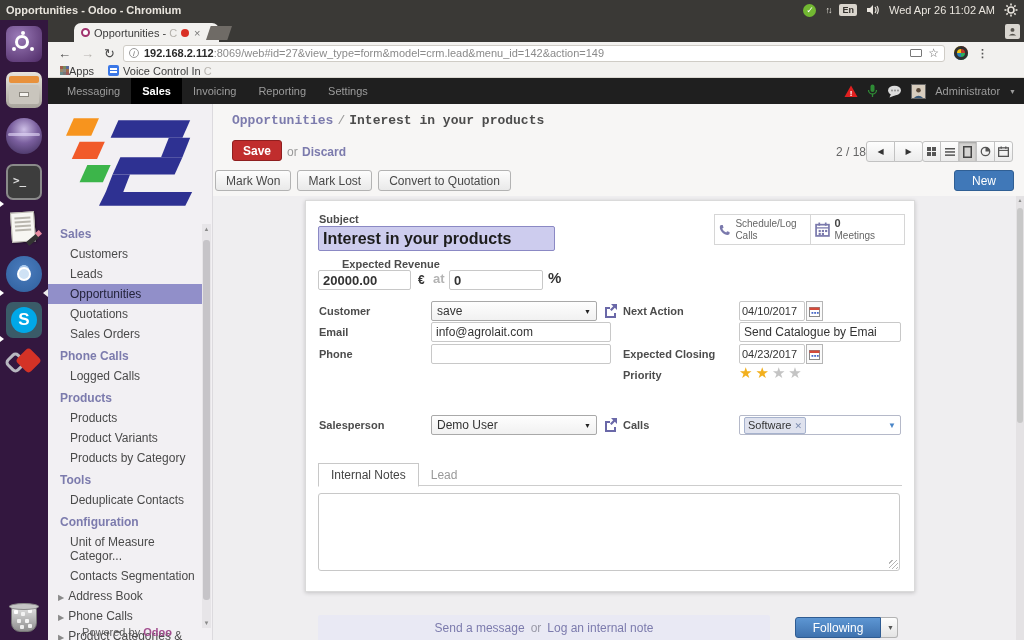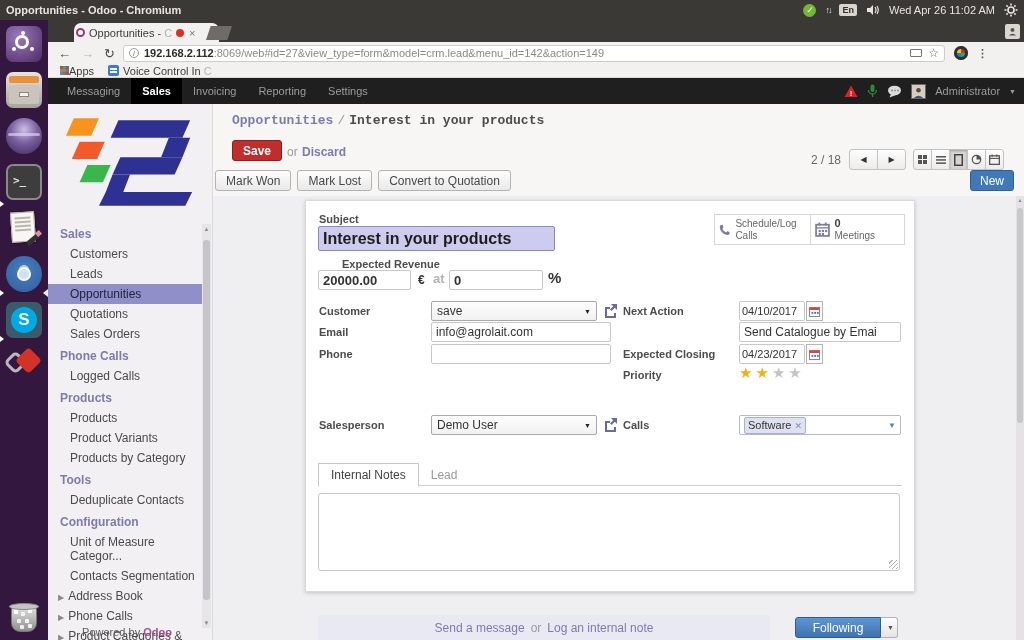--- a/index.html
+++ b/index.html
@@ -20,21 +20,21 @@
 
   
   .dock{position:absolute;left:0;top:20px;width:48px;height:620px;background:#33173f;}
   .dtile{position:absolute;left:6px;width:36px;height:36px;border-radius:7px;}
   .runmark{position:absolute;left:0;width:0;height:0;border-top:3px solid transparent;border-bottom:3px solid transparent;border-left:4px solid #fff;}
   .focusmark{position:absolute;right:0;width:0;height:0;border-top:4px solid transparent;border-bottom:4px solid transparent;border-right:5px solid #eee;}
 
   
   .tabstrip{position:absolute;left:48px;top:20px;width:976px;height:22px;background:#3a3936;}
   .tab{position:absolute;left:26px;top:3px;width:145px;height:19px;background:#f2f1ef;
-       border-radius:7px 7px 0 0;display:flex;align-items:center;font-size:11px;color:#3c3c3c;padding:0 2px;}
+       border-radius:7px 7px 0 0;display:flex;align-items:center;font-size:11px;color:#3c3c3c;padding:0 7px;}
   .favicon{width:9px;height:9px;border:2.5px solid #a0336e;border-radius:50%;background:#fff;margin-right:4px;}
   .newtab{position:absolute;left:158px;top:6px;width:26px;height:14px;background:#6f6b66;
           clip-path:polygon(18% 0,100% 0,82% 100%,0 100%);}
   .profilebtn{position:absolute;right:4px;top:4px;width:15px;height:15px;background:#d9d6d0;border-radius:2px;
               display:flex;align-items:center;justify-content:center;}
   .toolbar{position:absolute;left:48px;top:42px;width:976px;height:22px;background:#f2f1ef;display:flex;align-items:center;}
   .navg{font-size:13px;color:#4a4a4a;margin-left:10px;}
   .urlbox{margin-left:8px;width:822px;height:17px;background:#fff;border:1px solid #cfccc6;border-radius:3px;
           display:flex;align-items:center;font-size:11px;padding:0 5px;color:#8a8a8a;}
   .infoi{width:10px;height:10px;border:1px solid #9a9a9a;border-radius:50%;color:#777;font-size:8px;line-height:9px;
@@ -72,35 +72,35 @@
   .main{position:absolute;left:213px;top:104px;width:811px;height:536px;background:#f7f6f5;}
   .main-body{position:absolute;left:0;top:92px;width:811px;height:444px;background:#efeef0;}
   .bc{position:absolute;left:19px;top:9px;font-size:13px;font-weight:bold;font-family:Liberation Mono, monospace;}
   .bc a{color:#7c7bad;text-decoration:none;}
   .bc .cur{color:#4c4c4c;}
   .bc .sep{color:#9a9a9a;font-weight:normal;padding:0 4px;}
   .savebtn{position:absolute;left:19px;top:36px;height:21px;background:#c02d2d;border:1px solid #8f1f1f;color:#fff;
            font-weight:bold;font-size:12px;border-radius:3px;padding:2px 10px;}
   .ortext{position:absolute;left:74px;top:41px;font-size:12px;color:#9a9a9a;}
   .discard{position:absolute;left:89px;top:41px;font-size:12px;font-weight:bold;color:#7c7bad;text-decoration:none;}
-  .pagerzone{position:absolute;right:20px;top:37px;display:flex;align-items:center;gap:8px;margin-top:8px;}
+  .pagerzone{position:absolute;right:11px;top:37px;display:flex;align-items:center;}
   .pagertxt{font-size:12px;color:#666;}
   .grp{display:flex;}
   .gbtn{width:29px;height:21px;border:1px solid #c2c2c2;background:linear-gradient(#fdfdfd,#ececec);
         display:flex;align-items:center;justify-content:center;font-size:8px;color:#333;margin-left:-1px;}
   .gbtn:first-child{border-radius:3px 0 0 3px;margin-left:0;}
   .gbtn:last-child{border-radius:0 3px 3px 0;}
   .vbtn{width:19px;height:21px;border:1px solid #c2c2c2;background:linear-gradient(#fdfdfd,#ececec);
         display:flex;align-items:center;justify-content:center;margin-left:-1px;}
   .vbtn.active{background:#d5d4d2;box-shadow:inset 0 1px 2px rgba(0,0,0,.25);}
   .actbtn{height:21px;background:linear-gradient(#fdfdfd,#e9e9e9);border:1px solid #b3b3b3;border-radius:3px;
           color:#484848;font-size:12px;padding:2px 10px;}
   .btnrow{position:absolute;left:2px;top:66px;display:flex;gap:6px;}
   .newbtn{position:absolute;right:10px;top:66px;height:21px;background:#4078b8;border:1px solid #305f94;
-          color:#fff;font-size:12px;border-radius:3px;padding:2px 9px;}
+          color:#fff;font-size:12px;border-radius:3px;padding:2px 17px;}
 
   
   .sheet{position:absolute;left:92px;top:96px;width:610px;height:392px;background:#fff;border:1px solid #dadada;
          box-shadow:0 1px 4px rgba(0,0,0,.18);}
   .flabel{position:absolute;font-size:11px;font-weight:bold;color:#4c4c4c;}
   .finput{position:absolute;height:20px;border:1px solid #c8c8c8;border-radius:2px;font-size:12px;color:#333;
           padding:1px 4px;font-family:"Liberation Sans",sans-serif;background:#fff;}
   .subject{left:12px;top:25px;width:237px;height:25px;background:#cdccee;border:1px solid #8b89c4;
            font-size:16px;font-weight:bold;color:#1d1d1d;}
   .oselect{position:absolute;height:20px;border:1px solid #a9a9a9;background:linear-gradient(#fefefe,#f1f1f1);

